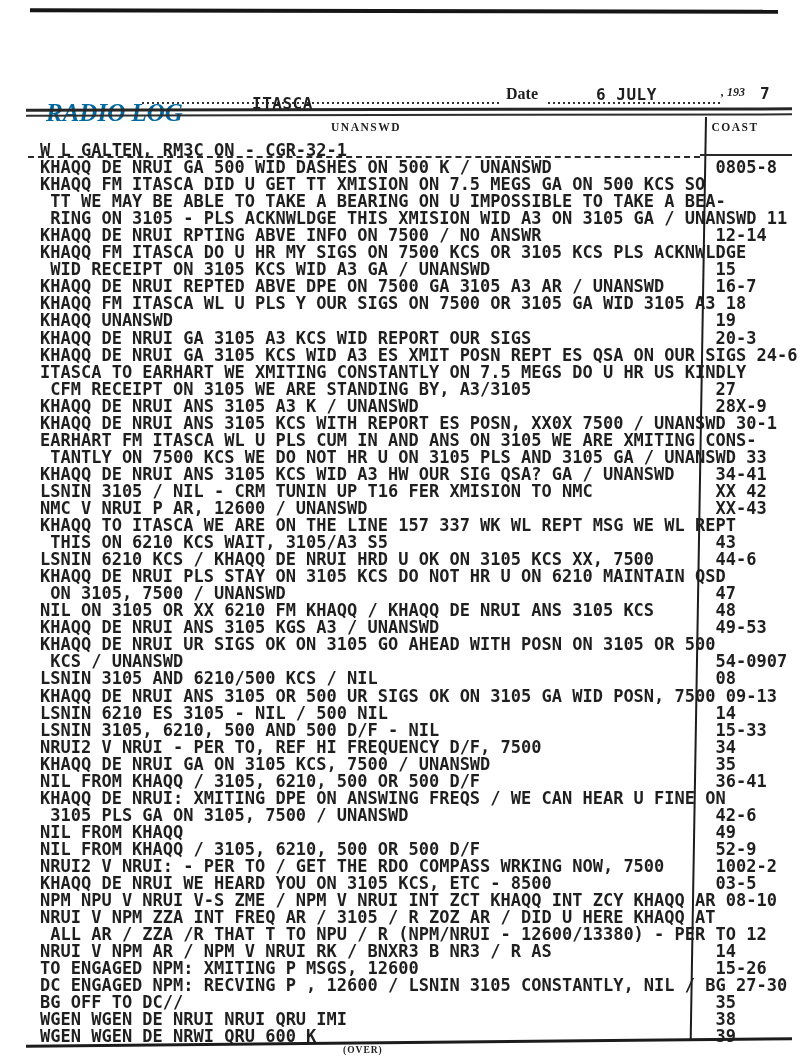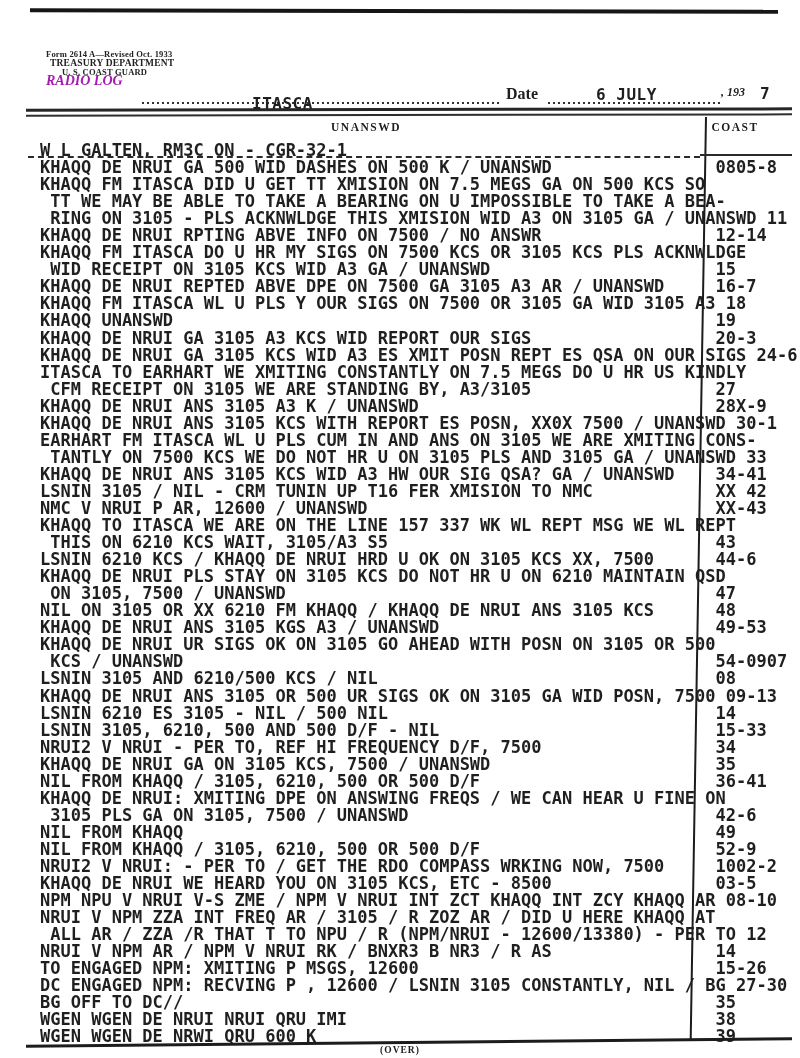--- a/index.html
+++ b/index.html
@@ -18,55 +18,50 @@
         border-bottom:2px dashed #2a2a2a;}
   .galten-underline2{position:absolute;left:700px;top:154px;width:92px;height:0;
         border-bottom:2px solid #2a2a2a;}
 
   
   .serif{font-family:"Liberation Serif","DejaVu Serif",serif;}
   .form-head{position:absolute;left:46px;top:50px;font-size:8.5px;line-height:9px;
              font-weight:bold;letter-spacing:.2px;color:#222;}
   .form-head .l2{padding-left:4px;font-size:9.5px;}
   .form-head .l3{padding-left:16px;}
-  .radio-log{position:absolute;left:46px;top:73px;font-size:14px;font-style:italic;font-weight:bold;color:#a21caf;}
+  .radio-log{position:absolute;left:46px;top:99px;font-size:25px;font-style:italic;font-weight:bold;color:#0369a1;}
   .leader{position:absolute;top:102px;height:2px;
           background-image:repeating-linear-gradient(to right,#333 0 2px,transparent 2px 5px);}
   .leader.one{left:142px;width:360px;}
   .leader.two{left:548px;width:174px;}
   .typed{font-size:16px;font-weight:bold;letter-spacing:.5px;}
   .station{position:absolute;left:252px;top:86px;margin-top:8px;}
   .date-label{position:absolute;left:506px;top:85px;font-size:16px;font-weight:bold;}
   .date-value{position:absolute;left:596px;top:85px;}
   .year-printed{position:absolute;left:721px;top:85px;font-size:12px;font-style:italic;font-weight:bold;}
   .year-typed{position:absolute;left:760px;top:84px;}
   .col-head{position:absolute;top:121px;font-size:11.5px;font-weight:bold;letter-spacing:1.5px;text-align:center;color:#1d1d1d;}
   .col-head.entries{left:316px;width:100px;}
   .col-head.time{left:704px;width:62px;}
-  .over{position:absolute;left:330px;top:1045px;width:140px;text-align:center;
+  .over{position:absolute;left:343px;top:1045px;width:140px;text-align:left;
         font-size:9.5px;font-weight:bold;letter-spacing:1px;color:#222;}
 
   
   #log{position:absolute;left:40px;top:142px;width:768px;font-size:17px;line-height:17.05px;
        font-weight:bold;white-space:pre;}
   .log-row{height:17.05px;}
   .entry-text,.time-text{white-space:pre;}
 </style>
 </head>
 <body>
 
 <div id="page">
 
   <div class="top-edge"></div>
 
-  <div class="form-head serif">
-    <div>Form 2614 A—Revised Oct. 1933</div>
-    <div class="l2">TREASURY DEPARTMENT</div>
-    <div class="l3">U. S. COAST GUARD</div>
-  </div>
 
   <div class="radio-log serif">RADIO LOG</div>
   <div class="leader one"></div>
   <div class="typed station">ITASCA</div>
   <div class="date-label serif">Date</div>
   <div class="leader two"></div>
   <div class="typed date-value">6 JULY</div>
   <div class="year-printed serif">, 193</div>
   <div class="typed year-typed">7</div>
 

